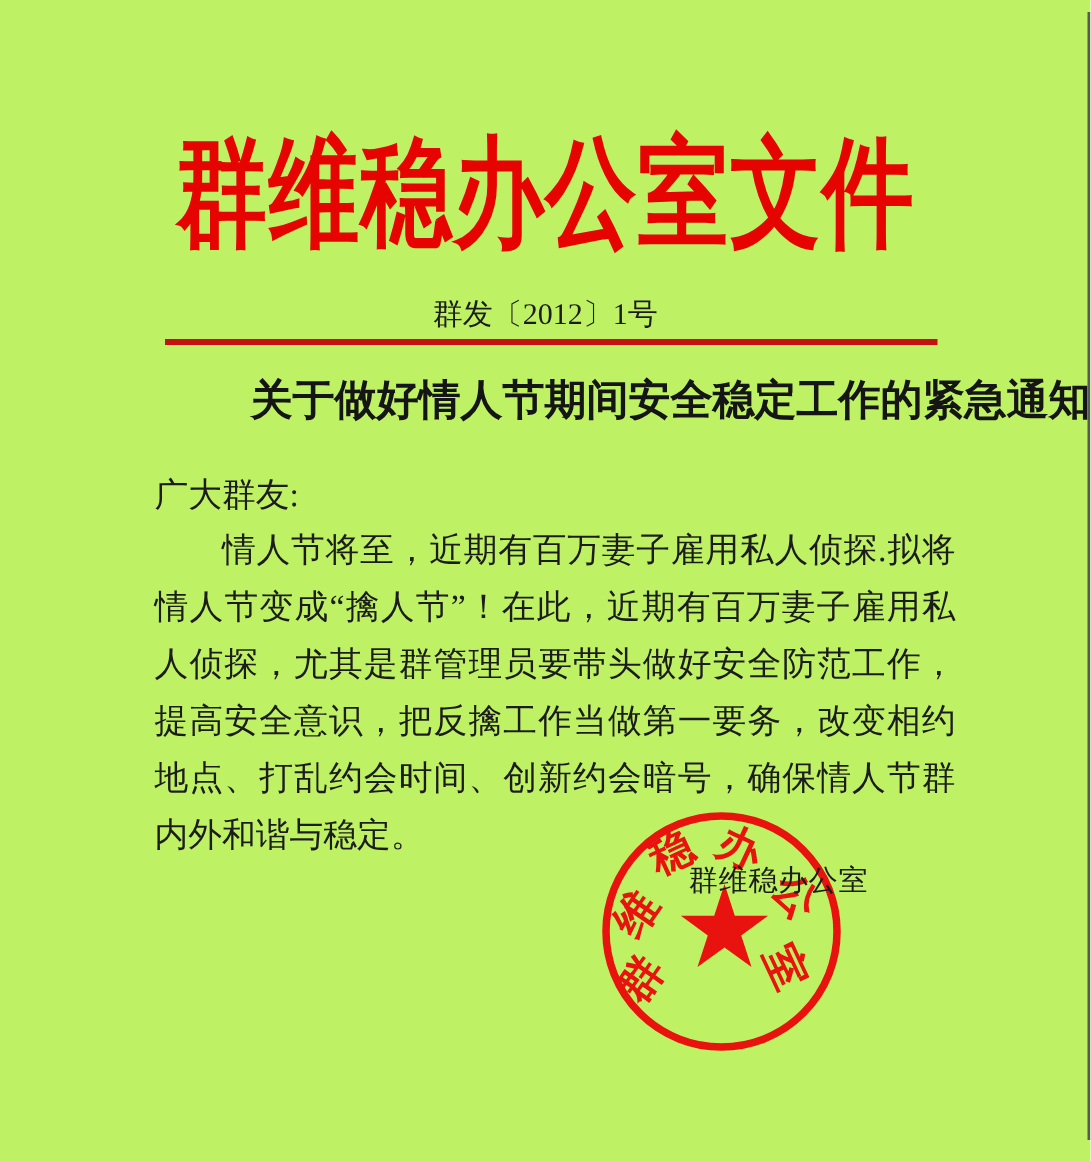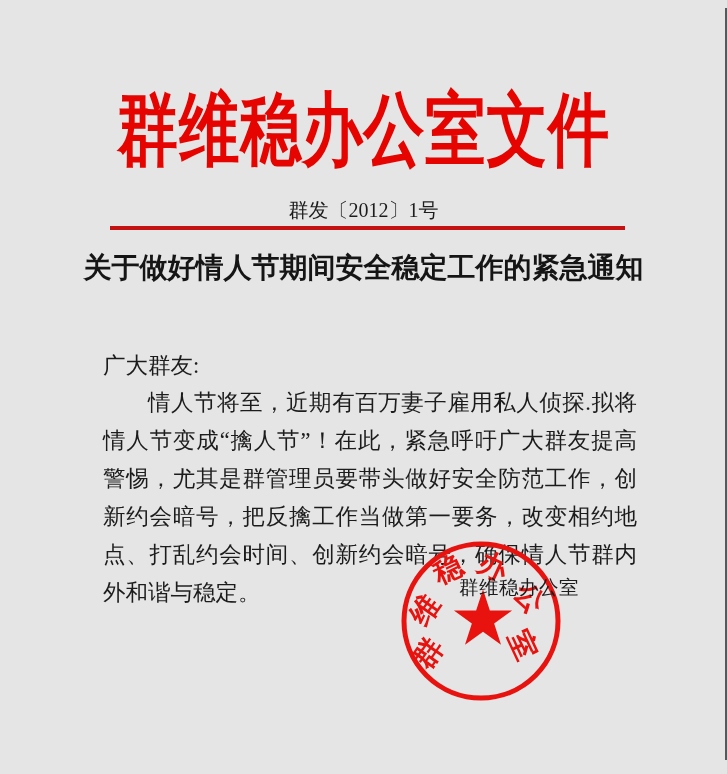--- a/index.html
+++ b/index.html
@@ -1,19 +1,19 @@
 <!DOCTYPE html>
 <html><head>
 <meta charset="utf-8">
 <style>
   html,body{margin:0;padding:0;background:#fff;}
   .page{
     position:relative;
     width:727px;height:774px;
-    background:#e5e5e5;
+    background:#bef264;
     overflow:hidden;
     font-family:"Liberation Serif","DejaVu Serif",serif;
     color:#1c1c1c;
   }
   .window-edge{
     position:absolute;right:0;top:8px;width:2px;height:752px;
     background:#58585a;
   }
   .doc-title{
     position:absolute;left:0;top:78px;width:727px;
@@ -29,28 +29,28 @@
     position:absolute;left:0;top:197px;width:727px;
     text-align:center;
     font-size:20px;line-height:26px;color:#1c1c1c;
   }
   .red-rule{
     position:absolute;left:110px;top:226px;width:515px;height:4px;
     background:#c41212;
   }
   .notice-heading{
     position:absolute;left:0;top:250px;width:727px;
-    text-align:center;
+    text-align:right;
     font-size:28px;font-weight:bold;line-height:36px;color:#151515;
   }
   .notice-body{
     position:absolute;left:103px;top:312px;width:534px;
     font-size:22.5px;color:#1c1c1c;
   }
-  .salutation{line-height:36px;margin-top:36px;}
+  .salutation{line-height:36px;}
   .body-paragraph{
     line-height:38px;
     text-indent:2em;
     text-align:justify;
     text-justify:inter-ideograph;
   }
   .signer{
     position:absolute;left:411px;top:576px;
     font-size:19.5px;line-height:24px;letter-spacing:0.5px;color:#1c1c1c;z-index:3;margin-left:48px;
   }
@@ -76,21 +76,21 @@
   <div class="doc-title">群维稳办公室文件</div>
 
   <div class="doc-number">群发〔2012〕1号</div>
 
   <div class="red-rule"></div>
 
   <div class="notice-heading">关于做好情人节期间安全稳定工作的紧急通知</div>
 
   <div class="notice-body">
     <div class="salutation">广大群友:</div>
-    <div class="body-paragraph">情人节将至，近期有百万妻子雇用私人侦探.拟将情人节变成“擒人节”！在此，紧急呼吁广大群友提高警惕，尤其是群管理员要带头做好安全防范工作，创新约会暗号，把反擒工作当做第一要务，改变相约地点、打乱约会时间、创新约会暗号，确保情人节群内外和谐与稳定。</div>
+    <div class="body-paragraph">情人节将至，近期有百万妻子雇用私人侦探.拟将情人节变成“擒人节”！在此，近期有百万妻子雇用私人侦探，尤其是群管理员要带头做好安全防范工作，提高安全意识，把反擒工作当做第一要务，改变相约地点、打乱约会时间、创新约会暗号，确保情人节群内外和谐与稳定。</div>
   </div>
 
   <div class="signer">群维稳办公室</div>
 
 
   <svg class="seal" viewBox="0 0 164 164" xmlns="http://www.w3.org/2000/svg">
     <circle cx="82" cy="82" r="77" fill="none" stroke="#e8120e" stroke-width="5"></circle>
     <polygon fill="#e8120e" transform="translate(84,81) scale(0.85)" points="0,-36 8.08,-11.12 34.2,-11.1 13.1,4.25 21.2,29.1 0,13.75 -21.2,29.1 -13.1,4.25 -34.2,-11.1 -8.08,-11.12"></polygon>
     <g fill="#e8120e" font-size="29" text-anchor="middle">
       <text transform="translate(29,114) rotate(-55)" dominant-baseline="central">群</text>

